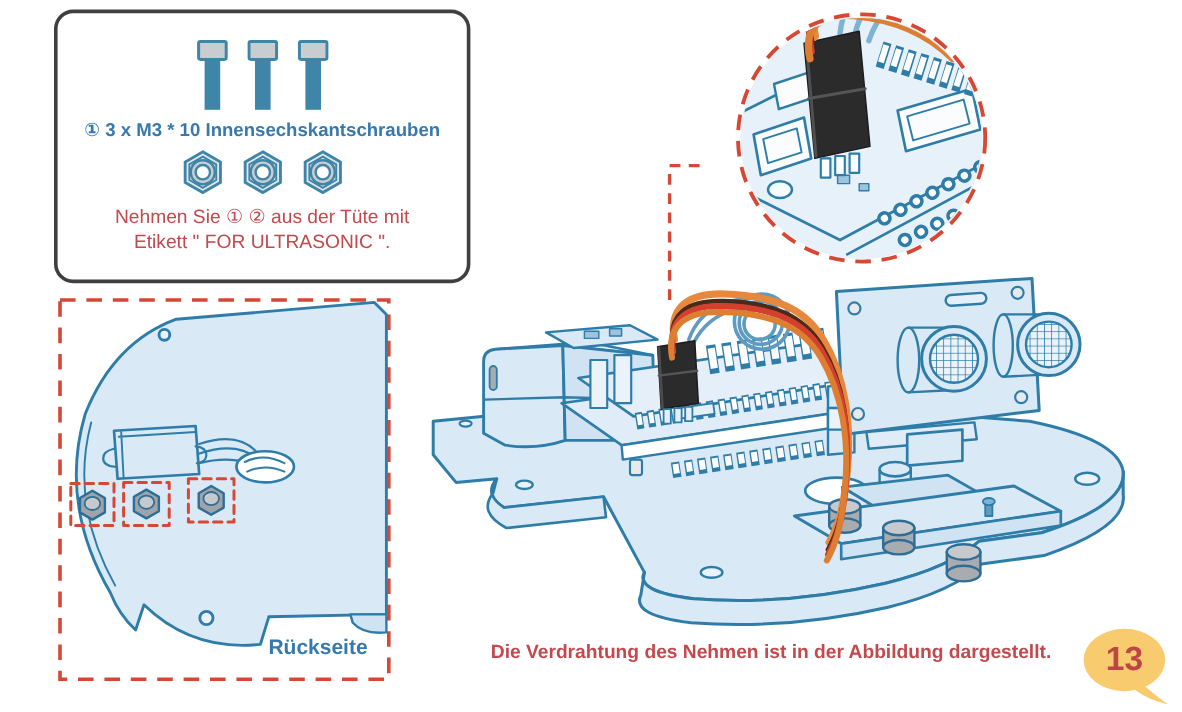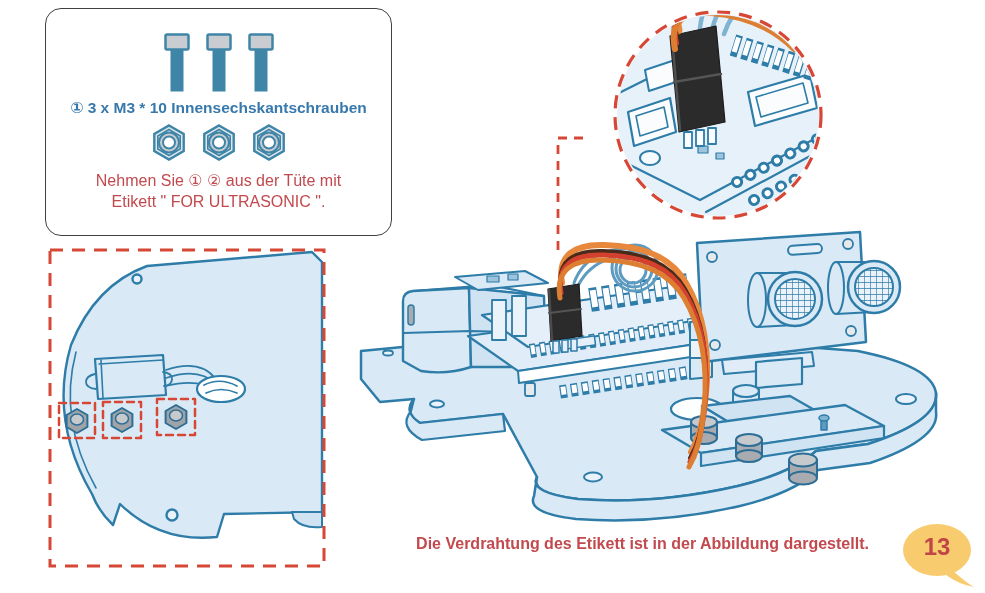--- a/index.html
+++ b/index.html
@@ -4,38 +4,38 @@
 <style>
   html,body{margin:0;padding:0;background:#ffffff;}
   .page{
     position:relative;width:985px;height:593px;background:#ffffff;overflow:hidden;
     font-family:"Liberation Sans","DejaVu Sans",sans-serif;
   }
   .scene{position:absolute;left:0;top:0;width:985px;height:593px;}
   
   .parts-box{
     position:absolute;left:45px;top:8px;width:347px;height:228px;box-sizing:border-box;
-    border:1px solid #404040;border-radius:16px;background:#ffffff;
+    border:3px solid #404040;border-radius:16px;background:#ffffff;
     display:flex;flex-direction:column;align-items:center;justify-content:center;
   }
   .icon-row{display:flex;align-items:flex-end;}
   .screw-row{gap:16px;margin-top:2px;}
   .nut-row{gap:10px;margin-top:7px;}
   .part-label{
     margin-top:6px;color:#3879AD;font-weight:bold;font-size:15.5px;white-space:nowrap;
   }
   .bag-note{
     margin-top:10px;color:#C2494D;font-weight:normal;font-size:16px;line-height:1.3;
     text-align:center;white-space:nowrap;
   }
   
   .overlay{position:absolute;font-weight:bold;}
   .rueckseite-label{left:200px;top:529px;width:130px;text-align:center;color:#3879AD;font-size:17.5px;}
   .caption{left:405px;top:535px;width:475px;text-align:center;color:#C2494D;font-size:16px;white-space:nowrap;}
-  .page-number{left:907px;top:533px;width:60px;text-align:center;color:#BE4645;font-size:24px;}
+  .page-number{left:907px;top:533px;width:60px;text-align:center;color:#BE4645;font-size:28px;}
 </style>
 </head>
 <body>
 
 <div class="page">
 
   <svg class="scene" viewBox="0 0 985 593">
     <defs>
       <pattern id="mesh" width="6" height="6" patternUnits="userSpaceOnUse">
         <rect width="6" height="6" fill="#EAF3FB"></rect>
@@ -286,16 +286,17 @@
         <circle cx="20" cy="18.5" r="10" fill="#C9CDD1" stroke="#3E85A8" stroke-width="2"></circle>
         <circle cx="20" cy="18.5" r="6" fill="#FFFFFF" stroke="#3E85A8" stroke-width="2"></circle>
       </svg>
     </div>
     <div class="bag-note">
       <span>Nehmen Sie ① ② aus der Tüte mit</span><br>
       <span>Etikett " FOR ULTRASONIC ".</span>
     </div>
   </div>
 
-  <div class="overlay caption">Die Verdrahtung des Etikett ist in der Abbildung dargestellt.</div>
+  <div class="overlay rueckseite-label">Rückseite</div>
+  <div class="overlay caption">Die Verdrahtung des Nehmen ist in der Abbildung dargestellt.</div>
   <div class="overlay page-number">13</div>
 
 </div>
 
 </body></html>

